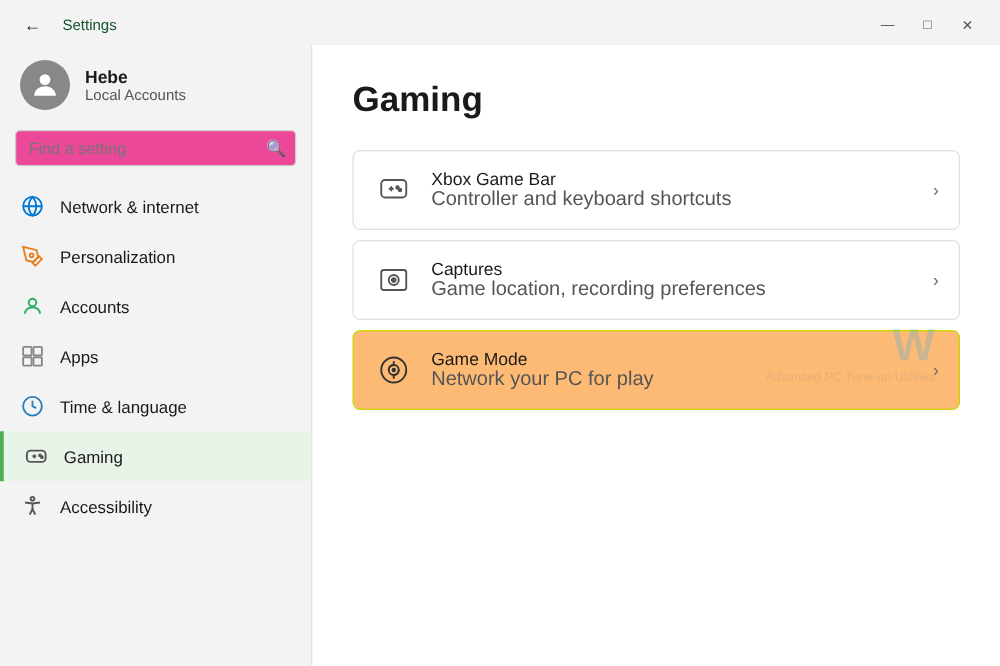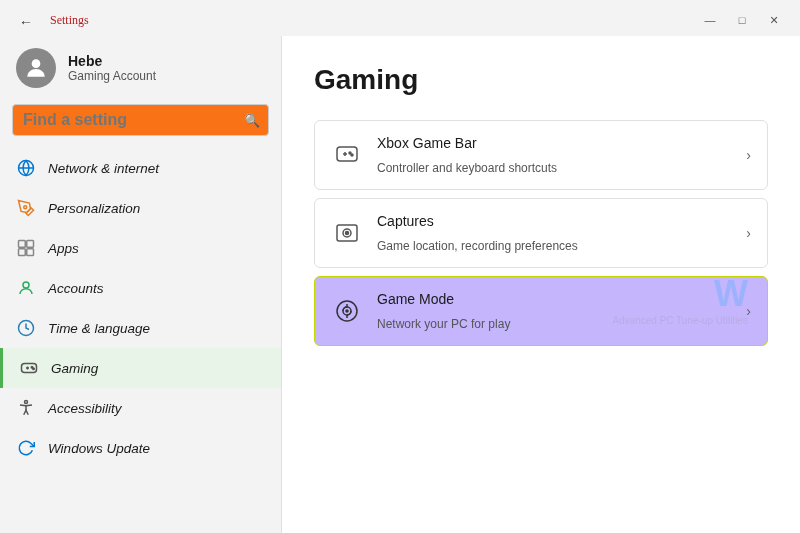--- a/index.html
+++ b/index.html
@@ -20,22 +20,21 @@
       padding: 8px 12px 4px 12px;
       height: 36px;
     }
     .title-bar-left {
       display: flex;
       align-items: center;
       gap: 10px;
     }
     .title-bar-title {
       font-size: 12px;
-      color: #b91c1c;
-      font-family: Liberation Serif, serif;
+      color: #14532d;
     }
     .title-bar-controls {
       display: flex;
       gap: 4px;
     }
     .title-bar-btn {
       width: 28px;
       height: 22px;
       display: flex;
       align-items: center;
@@ -55,21 +54,21 @@
       cursor: pointer;
       font-size: 14px;
       color: #333;
     }
     .main-content {
       display: flex;
       flex: 1;
       overflow: hidden;
     }
     .sidebar {
-      width: 282px;
+      width: 250px;
       background: #f3f3f3;
       display: flex;
       flex-direction: column;
       padding: 0;
       overflow-y: auto;
       border-right: 1px solid #e0e0e0;
       flex-shrink: 0;
     }
     .user-profile {
       display: flex;
@@ -93,44 +92,42 @@
     .user-type { font-size: 12px; color: #555; }
     .search-bar {
       margin: 0 12px 12px 12px;
       position: relative;
     }
     .search-bar input {
       width: 100%;
       padding: 6px 32px 6px 10px;
       border: 1px solid #ccc;
       border-radius: 4px;
-      background: #f97316;
-      font-size: 16px;
+      background: #ec4899;
+      font-size: 13px;
       outline: none;
-      font-weight: bold;
     }
     .search-icon-wrap {
       position: absolute;
       right: 8px;
       top: 50%;
       transform: translateY(-50%);
       color: #555;
       font-size: 13px;
     }
     .nav-item {
       display: flex;
       align-items: center;
       gap: 12px;
       padding: 10px 16px;
       cursor: pointer;
       font-size: 13.5px;
       color: #1a1a1a;
       position: relative;
       border-radius: 0;
-      font-style: italic;
     }
     .nav-item.active {
       background: #e8f4e8;
       border-left: 3px solid #4caf50;
     }
     .nav-item.active .nav-label { font-weight: 500; }
     .nav-icon {
       width: 20px;
       height: 20px;
       display: flex;
@@ -156,41 +153,41 @@
       align-items: center;
       justify-content: space-between;
       padding: 14px 16px;
       border: 1px solid #e0e0e0;
       border-radius: 6px;
       margin-bottom: 8px;
       cursor: pointer;
       background: white;
     }
     .setting-card.highlighted {
-      background: #c4b5fd;
+      background: #fdba74;
       border-color: #c8d700;
     }
     .setting-card-left {
       display: flex;
       align-items: center;
       gap: 14px;
     }
     .setting-card-icon {
       width: 32px;
       height: 32px;
       display: flex;
       align-items: center;
       justify-content: center;
       font-size: 20px;
       flex-shrink: 0;
       color: #444;
     }
     .setting-card-text { display: flex; flex-direction: column; }
     .setting-card-title { font-size: 14px; font-weight: 500; color: #1a1a1a; }
-    .setting-card-desc { font-size: 12px; color: #555; margin-top: 10px; }
+    .setting-card-desc { font-size: 16px; color: #555; margin-top: 0; }
     .chevron { font-size: 14px; color: #666; }
     .watermark {
       position: absolute;
       bottom: 20px;
       right: 20px;
       opacity: 0.2;
       text-align: right;
       pointer-events: none;
     }
     .watermark-logo {
@@ -232,21 +229,21 @@
 
     <div class="user-profile">
       <div class="avatar">
         <svg width="26" height="26" viewBox="0 0 24 24" fill="white">
           <circle cx="12" cy="8" r="4"></circle>
           <path d="M4 20c0-4 3.6-7 8-7s8 3 8 7" fill="white"></path>
         </svg>
       </div>
       <div class="user-info">
         <span class="user-name">Hebe</span>
-        <span class="user-type">Gaming Account</span>
+        <span class="user-type">Local Accounts</span>
       </div>
     </div>
 
     <div class="search-bar">
       <input type="text" placeholder="Find a setting" style="">
       <span class="search-icon-wrap">🔍</span>
     </div>
 
     <div id="nav-list">
         <div class="nav-item">
@@ -260,40 +257,40 @@
     </div>
         <div class="nav-item">
       <span class="nav-icon">
             <svg width="18" height="18" viewBox="0 0 24 24" fill="none" stroke="#e67e22" stroke-width="2">
               <path d="M12 19l7-7 3 3-7 7-3-3z"></path>
               <path d="M18 13l-1.5-7.5L2 2l3.5 14.5L13 18l5-5z"></path>
               <circle cx="11" cy="11" r="2"></circle>
             </svg>
           </span>
       <span class="nav-label">Personalization</span>
+    </div>
+        <div class="nav-item">
+      <span class="nav-icon">
+            <svg width="18" height="18" viewBox="0 0 24 24" fill="none" stroke="#27ae60" stroke-width="2">
+              <circle cx="12" cy="8" r="4"></circle>
+              <path d="M4 20c0-4 3.6-7 8-7s8 3 8 7"></path>
+            </svg>
+          </span>
+      <span class="nav-label">Accounts</span>
     </div>
         <div class="nav-item">
       <span class="nav-icon">
             <svg width="18" height="18" viewBox="0 0 24 24" fill="none" stroke="#888" stroke-width="2">
               <rect x="2" y="2" width="9" height="9" rx="1"></rect>
               <rect x="13" y="2" width="9" height="9" rx="1"></rect>
               <rect x="2" y="13" width="9" height="9" rx="1"></rect>
               <rect x="13" y="13" width="9" height="9" rx="1"></rect>
             </svg>
           </span>
       <span class="nav-label">Apps</span>
-    </div>
-        <div class="nav-item">
-      <span class="nav-icon">
-            <svg width="18" height="18" viewBox="0 0 24 24" fill="none" stroke="#27ae60" stroke-width="2">
-              <circle cx="12" cy="8" r="4"></circle>
-              <path d="M4 20c0-4 3.6-7 8-7s8 3 8 7"></path>
-            </svg>
-          </span>
-      <span class="nav-label">Accounts</span>
     </div>
         <div class="nav-item">
       <span class="nav-icon">
             <svg width="18" height="18" viewBox="0 0 24 24" fill="none" stroke="#2980b9" stroke-width="2">
               <circle cx="12" cy="12" r="10"></circle>
               <polyline points="12 6 12 12 16 14"></polyline>
             </svg>
           </span>
       <span class="nav-label">Time &amp; language</span>
     </div>
@@ -312,29 +309,20 @@
         <div class="nav-item">
       <span class="nav-icon">
             <svg width="18" height="18" viewBox="0 0 24 24" fill="none" stroke="#555" stroke-width="2">
               <circle cx="12" cy="4" r="2"></circle>
               <path d="M4 8l8 1 8-1"></path>
               <path d="M12 9v6"></path>
               <path d="M9 21l3-6 3 6"></path>
             </svg>
           </span>
       <span class="nav-label">Accessibility</span>
-    </div>
-        <div class="nav-item">
-      <span class="nav-icon">
-            <svg width="18" height="18" viewBox="0 0 24 24" fill="none" stroke="#0078d4" stroke-width="2">
-              <polyline points="23 4 23 10 17 10"></polyline>
-              <path d="M20.49 15a9 9 0 1 1-2.12-9.36L23 10"></path>
-            </svg>
-          </span>
-      <span class="nav-label">Windows Update</span>
     </div>
       </div>
   </div>
 
   <div class="content-area">
     <div class="content-wrapper">
       <h1 class="page-title">Gaming</h1>
 
       <div id="settings-cards">
           <div class="setting-card">

